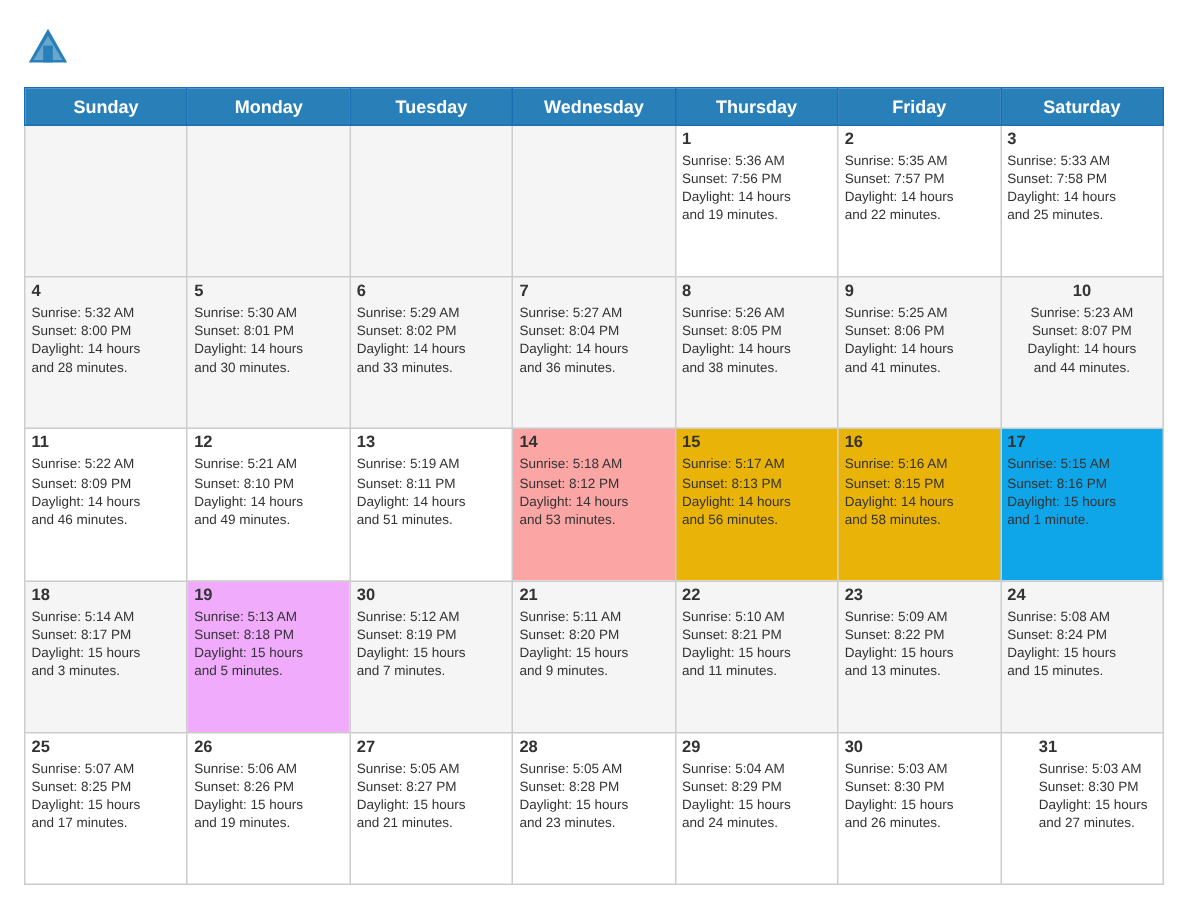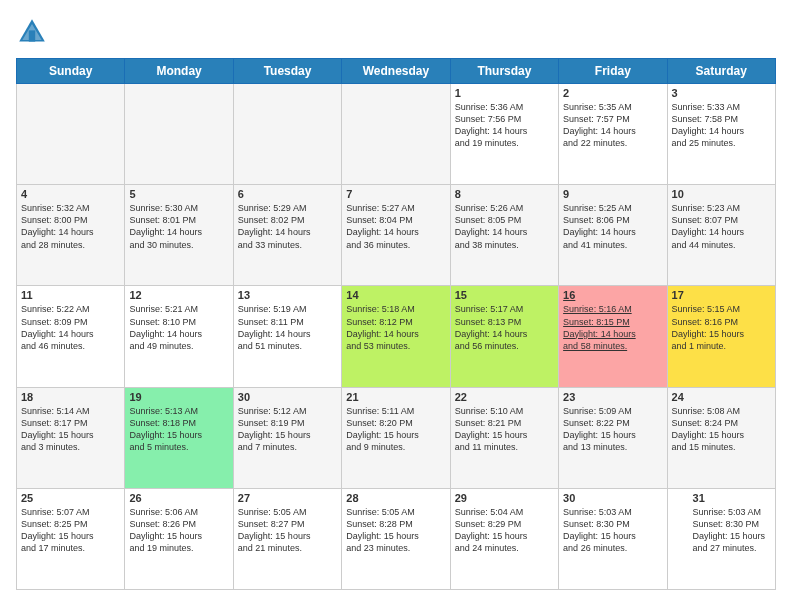--- a/index.html
+++ b/index.html
@@ -177,61 +177,61 @@
             <div class="day-info">Sunrise: 5:27 AM<br>Sunset: 8:04 PM<br>Daylight: 14 hours<br>and 36 minutes.</div>
           </td>
           <td style="background: rgb(245, 245, 245);">
             <span class="day-num">8</span>
             <div class="day-info">Sunrise: 5:26 AM<br>Sunset: 8:05 PM<br>Daylight: 14 hours<br>and 38 minutes.</div>
           </td>
           <td style="background: rgb(245, 245, 245);">
             <span class="day-num">9</span>
             <div class="day-info">Sunrise: 5:25 AM<br>Sunset: 8:06 PM<br>Daylight: 14 hours<br>and 41 minutes.</div>
           </td>
-          <td style="background: rgb(245, 245, 245);">
+          <td style="background: rgb(245, 245, 245); text-align: center;">
             <span class="day-num">10</span>
             <div class="day-info">Sunrise: 5:23 AM<br>Sunset: 8:07 PM<br>Daylight: 14 hours<br>and 44 minutes.</div>
           </td>
         </tr>
         <tr>
           <td style="background: rgb(255, 255, 255);">
             <span class="day-num">11</span>
             <div class="day-info">Sunrise: 5:22 AM<br>Sunset: 8:09 PM<br>Daylight: 14 hours<br>and 46 minutes.</div>
           </td>
           <td style="background: rgb(255, 255, 255);">
             <span class="day-num">12</span>
             <div class="day-info">Sunrise: 5:21 AM<br>Sunset: 8:10 PM<br>Daylight: 14 hours<br>and 49 minutes.</div>
           </td>
           <td style="background: rgb(255, 255, 255);">
             <span class="day-num">13</span>
             <div class="day-info">Sunrise: 5:19 AM<br>Sunset: 8:11 PM<br>Daylight: 14 hours<br>and 51 minutes.</div>
           </td>
-          <td style="background: #bef264;">
+          <td style="background: #fca5a5;">
             <span class="day-num">14</span>
             <div class="day-info">Sunrise: 5:18 AM<br>Sunset: 8:12 PM<br>Daylight: 14 hours<br>and 53 minutes.</div>
           </td>
-          <td style="background: #bef264;">
+          <td style="background: #eab308;">
             <span class="day-num">15</span>
             <div class="day-info">Sunrise: 5:17 AM<br>Sunset: 8:13 PM<br>Daylight: 14 hours<br>and 56 minutes.</div>
           </td>
-          <td style="background: #fca5a5; text-decoration: underline;">
+          <td style="background: #eab308;">
             <span class="day-num">16</span>
             <div class="day-info">Sunrise: 5:16 AM<br>Sunset: 8:15 PM<br>Daylight: 14 hours<br>and 58 minutes.</div>
           </td>
-          <td style="background: #fde047;">
+          <td style="background: #0ea5e9;">
             <span class="day-num">17</span>
             <div class="day-info">Sunrise: 5:15 AM<br>Sunset: 8:16 PM<br>Daylight: 15 hours<br>and 1 minute.</div>
           </td>
         </tr>
         <tr>
           <td style="background: rgb(245, 245, 245); margin-left: 15px;">
             <span class="day-num">18</span>
             <div class="day-info">Sunrise: 5:14 AM<br>Sunset: 8:17 PM<br>Daylight: 15 hours<br>and 3 minutes.</div>
           </td>
-          <td style="background: #86efac; margin-top: 12px;">
+          <td style="background: #f0abfc; margin-top: 12px;">
             <span class="day-num">19</span>
             <div class="day-info">Sunrise: 5:13 AM<br>Sunset: 8:18 PM<br>Daylight: 15 hours<br>and 5 minutes.</div>
           </td>
           <td style="background: rgb(245, 245, 245);">
             <span class="day-num">30</span>
             <div class="day-info">Sunrise: 5:12 AM<br>Sunset: 8:19 PM<br>Daylight: 15 hours<br>and 7 minutes.</div>
           </td>
           <td style="background: rgb(245, 245, 245);">
             <span class="day-num">21</span>
             <div class="day-info">Sunrise: 5:11 AM<br>Sunset: 8:20 PM<br>Daylight: 15 hours<br>and 9 minutes.</div>

